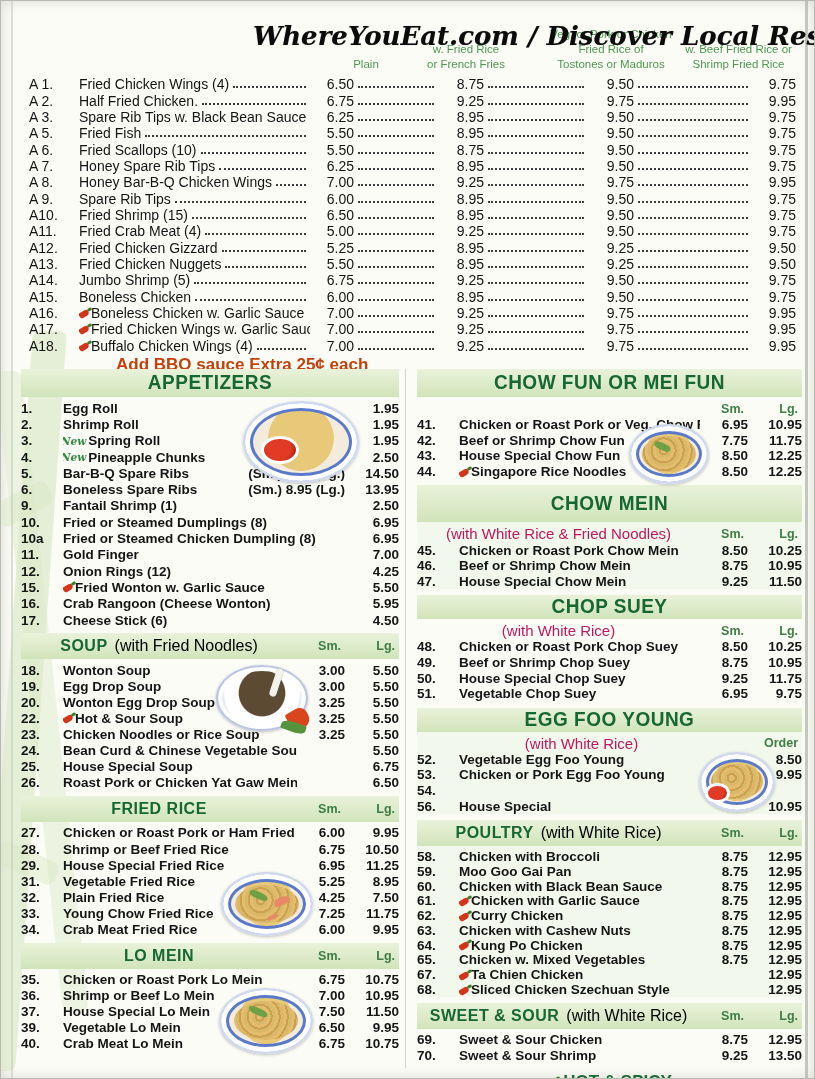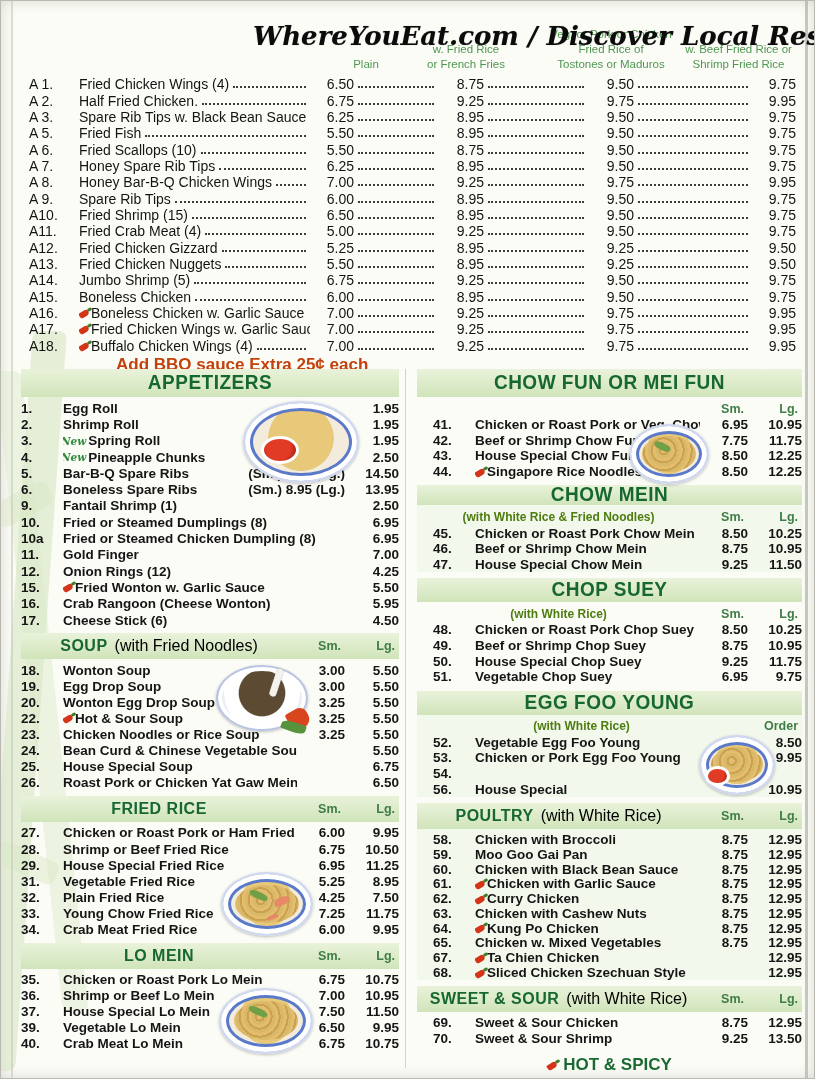--- a/index.html
+++ b/index.html
@@ -52,28 +52,28 @@
   .divider  { width:1px; background:#d2d4c8; margin:0 5px 0 6px; }
   .rightcol { flex:1; position:relative; padding-left:6px; }
 
   section { position:relative; }
   .sec-band { height:28px; display:flex; align-items:center; justify-content:center; gap:7px; margin-bottom:3px; }
   .sec-band .t { font-size:19px; transform:scaleY(1.05); }
   .band-grid { display:grid; grid-template-columns:1fr 48px 54px; align-items:center; height:26px; margin-bottom:3px; }
   .band-grid .mid { display:flex; align-items:center; justify-content:center; gap:7px; }
   .collabel { color:#3f7d47; font-size:12.5px; font-weight:bold; text-align:right; padding-right:4px; }
   .subrow { display:grid; grid-template-columns:1fr 48px 54px; align-items:center; height:17px; }
-  .subrow .sub { text-align:center; color:#4d7c0f; font-size:12px; font-weight:bold; }
+  .subrow .sub { text-align:center; color:#be185d; font-size:15px; font-weight:normal; }
   .subrow.order-row { grid-template-columns:1fr 56px; }
 
   .sp-row { display:grid; grid-template-columns:42px 1fr auto 54px; align-items:center; font-size:13.5px; font-weight:bold; color:#151515; }
   .tp-row { display:grid; grid-template-columns:42px 1fr 48px 54px; align-items:center; font-size:13.5px; font-weight:bold; color:#151515; }
   .leftcol .sp-row { height:16.3px; }
   .leftcol .tp-row { height:16.1px; }
-  .rightcol .tp-row, .rightcol .sp-row { height:15.6px;margin-left:16px; }
+  .rightcol .tp-row, .rightcol .sp-row { height:15.6px; }
   .rightcol .poultry .tp-row { height:14.8px; }
   .sizelabel { font-weight:bold; }
   .newtag { color:#2f8a3e; font-family:"DejaVu Serif", serif; font-style:italic; font-size:10.5px; margin:0 2px 0 -2px; }
 
   .chili { display:inline-block; width:12px; height:12px; position:relative; flex:0 0 auto; }
   .chili::before { content:""; position:absolute; left:0; top:4px; width:10px; height:6px;
                    background:#d43418; border-radius:1px 7px 9px 7px; transform:rotate(-32deg); }
   .chili::after  { content:""; position:absolute; right:-1px; top:1px; width:5px; height:3px;
                    background:#3f7c2b; border-radius:2px; transform:rotate(-32deg); }
 
@@ -766,21 +766,21 @@
                 <span class="chili"></span>
                 <span>Singapore Rice Noodles</span>
               </span>
               <span class="price">8.50</span>
               <span class="price">12.25</span>
             </div>
           </div>
       </section>
 
       <section class="rc-tint" style="margin-top:6px;">
-        <div class="sec-band band" style="height:20px;">
+        <div class="sec-band band" style="height:37px;">
           <span class="gtitle t">CHOW MEIN</span>
         </div>
         <div class="subrow">
           <span class="sub">(with White Rice &amp; Fried Noodles)</span>
           <span class="collabel">Sm.</span>
           <span class="collabel">Lg.</span>
         </div>
         <div id="rows-chow-mein">
             <div class="tp-row">
               <span class="num">45.</span>

